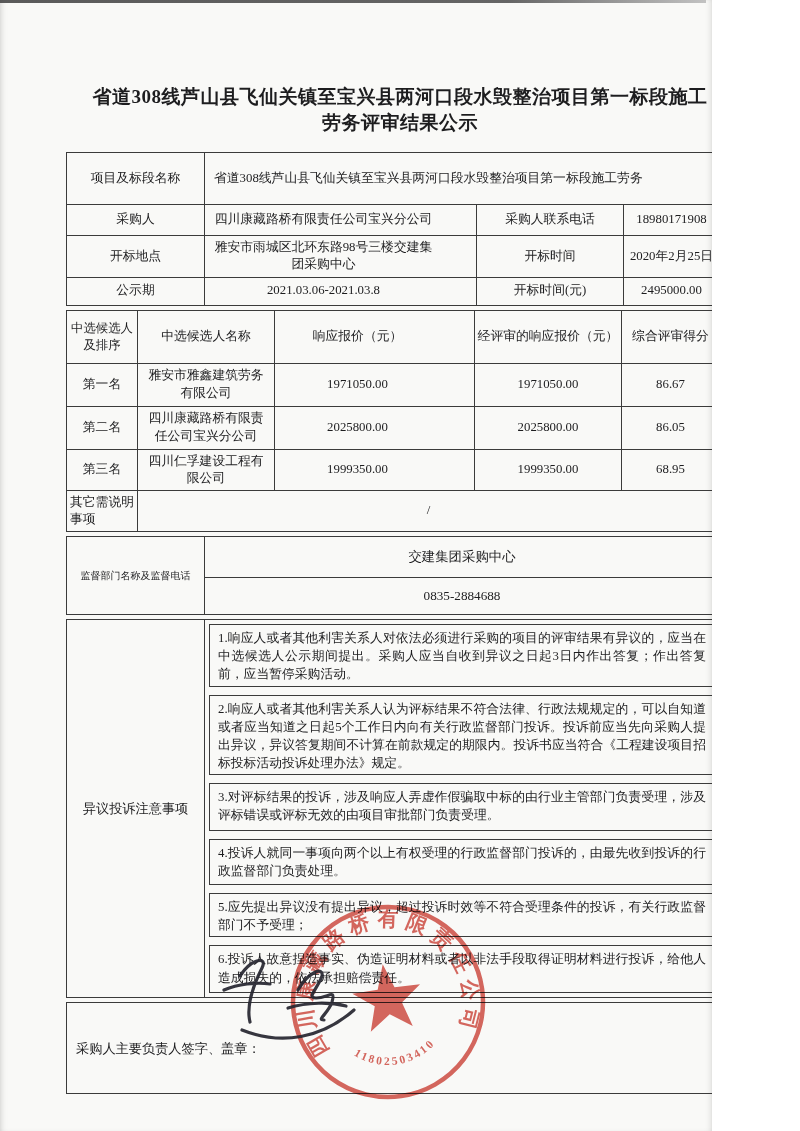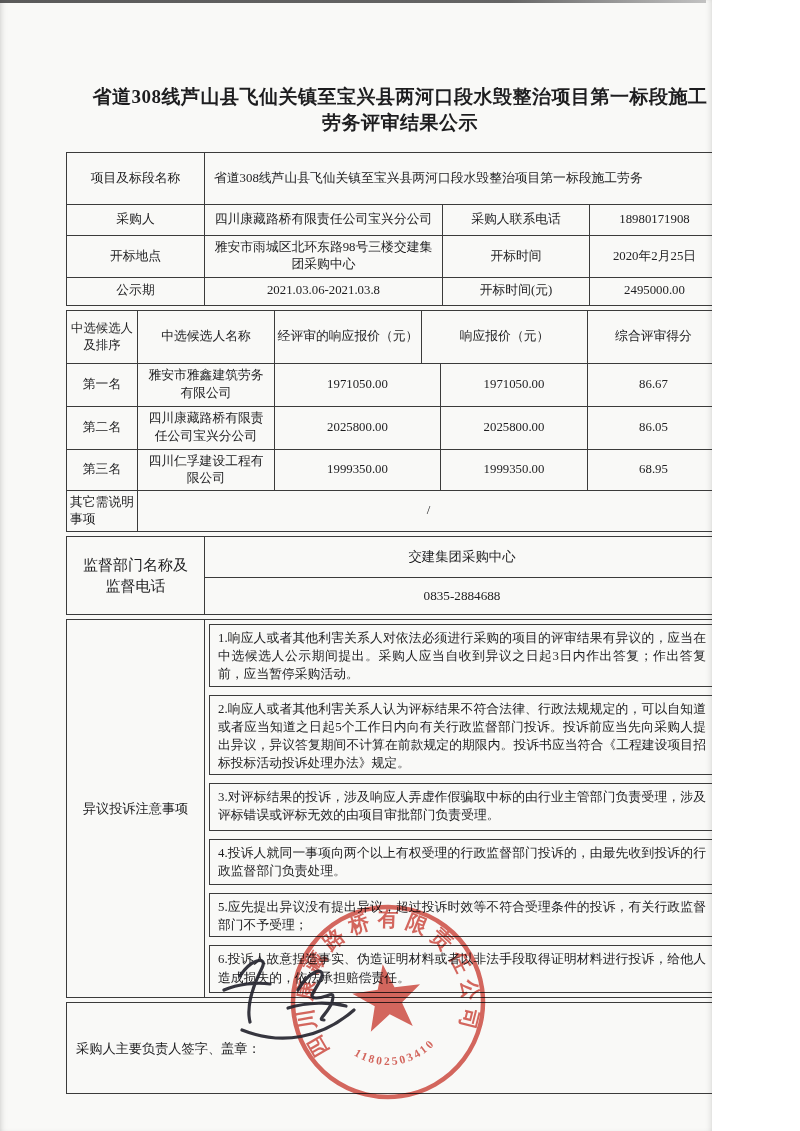--- a/index.html
+++ b/index.html
@@ -25,31 +25,31 @@
   .tbl { position:absolute; left:66px; top:152px; width:654px; font-size:12.8px; }
   .sec { border:1.4px solid #3b3b3b; }
   .sec + .sec { margin-top:4px; }
   .r { display:flex; align-items:stretch; }
   .r + .r { border-top:1.4px solid #3b3b3b; }
   .c { display:flex; align-items:center; justify-content:center; text-align:center;
        padding:3px 5px; border-left:1.4px solid #3b3b3b; line-height:1.35; }
   .c:first-child { border-left:none; }
   .w70  { width:70px;  flex:none; }
   .w137 { width:137px; flex:none; }
-  .w147 { width:147px; flex:none; }
+  .w147 { width:147px; flex:none;margin-left:34px; }
   .w166 { width:166px; flex:none; }
   .w238 { width:238px; flex:none; }
   .grow { flex:1; }
   .left { justify-content:flex-start; text-align:left; padding-left:9px; }
 
   .flexsec { display:flex; align-items:stretch; }
   .col { display:flex; flex-direction:column; flex:1; border-left:1.4px solid #3b3b3b; }
   .col .c { border-left:none; }
   .col .c + .c { border-top:1.4px solid #3b3b3b; }
-  .supv { padding:0 12px; font-size:15px; }
+  .supv { padding:0 12px; font-size:10px; }
   .objlab { font-size:13.2px; }
 
   .items { flex:1; border-left:1.4px solid #3b3b3b; display:flex; flex-direction:column; }
   .item { border:1.3px solid #3b3b3b; margin:4px; text-align:justify;
           padding:4px 8px 2px 8px; font-size:12.8px; line-height:1.42; display:block; }
   .item + .item { margin-top:4px; }
 
   .signrow { min-height:90px; }
   .signlab { font-size:13.2px; }
 
@@ -93,22 +93,22 @@
         <div class="c w238">2021.03.06-2021.03.8</div>
         <div class="c w147">开标时间(元)</div>
         <div class="c grow">2495000.00</div>
       </div>
     </div>
 
     <div class="sec">
       <div class="r" style="min-height:52px">
         <div class="c w70" style="font-size:12.4px;padding:2px 1px">中选候选人及排序</div>
         <div class="c w137">中选候选人名称</div>
+        <div class="c w166">响应报价（元）</div>
         <div class="c w147" style="padding:2px 2px">经评审的响应报价（元）</div>
-        <div class="c w166">响应报价（元）</div>
         <div class="c grow">综合评审得分</div>
       </div>
       <div class="r" style="min-height:43px">
         <div class="c w70">第一名</div>
         <div class="c w137">雅安市雅鑫建筑劳务有限公司</div>
         <div class="c w166">1971050.00</div>
         <div class="c w147">1971050.00</div>
         <div class="c grow">86.67</div>
       </div>
       <div class="r" style="min-height:43px">

